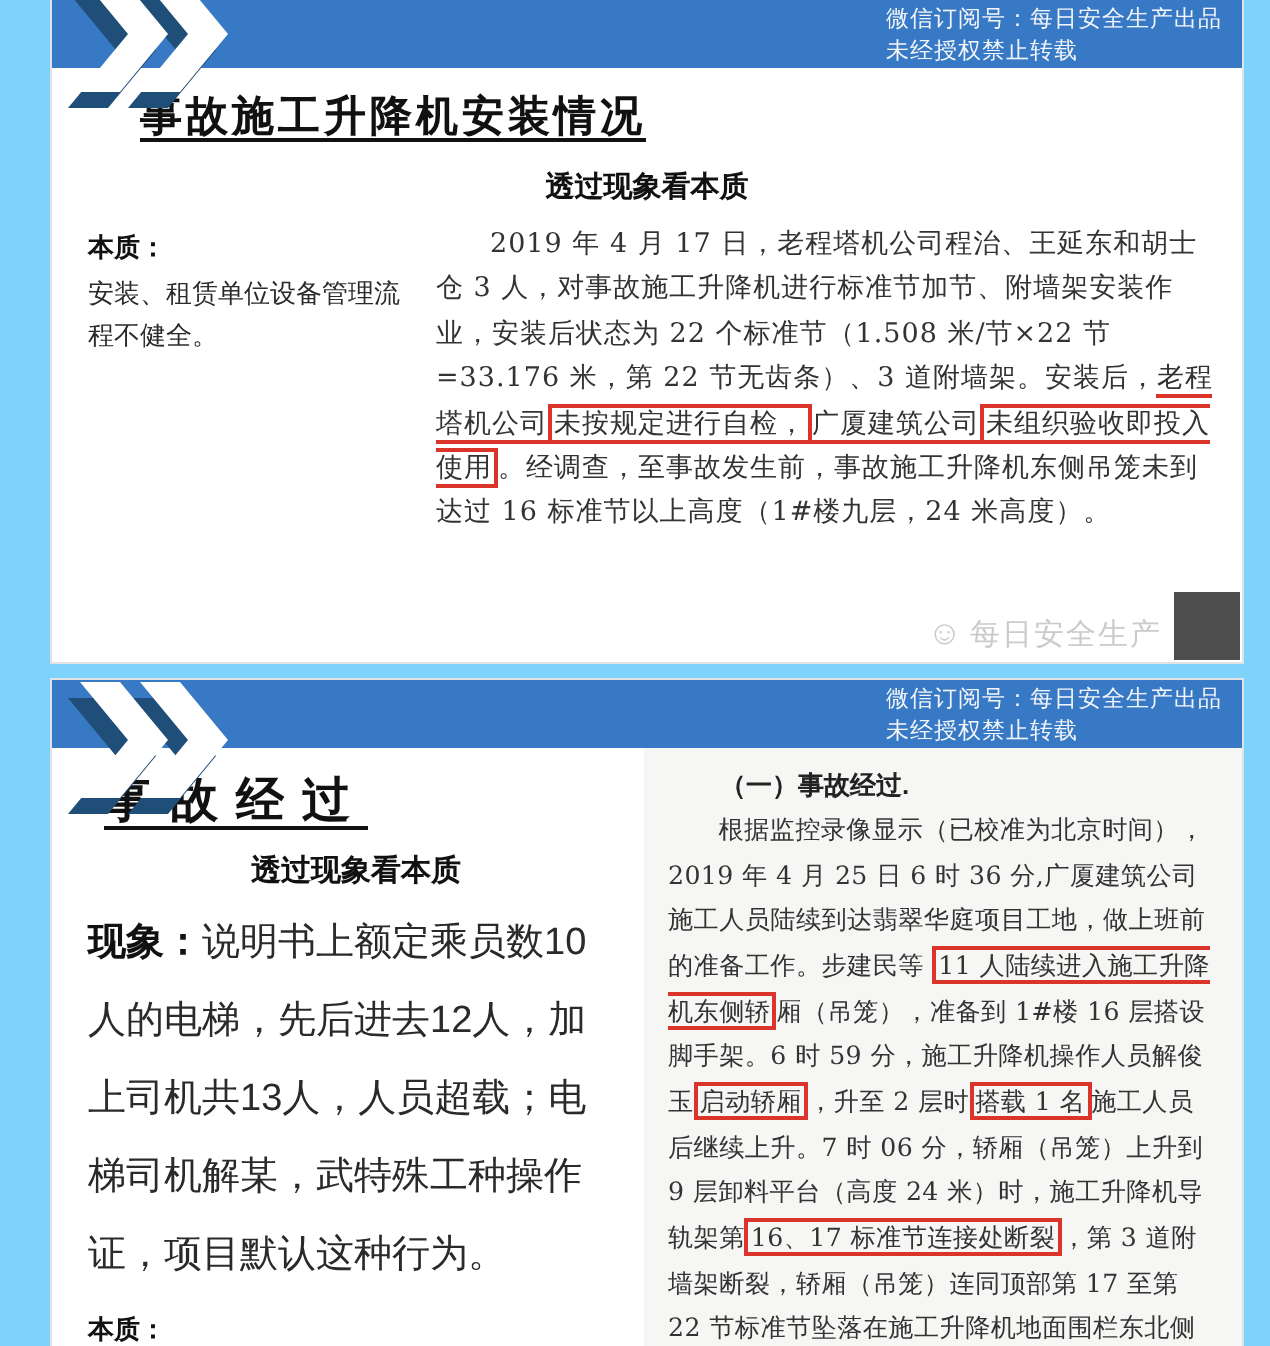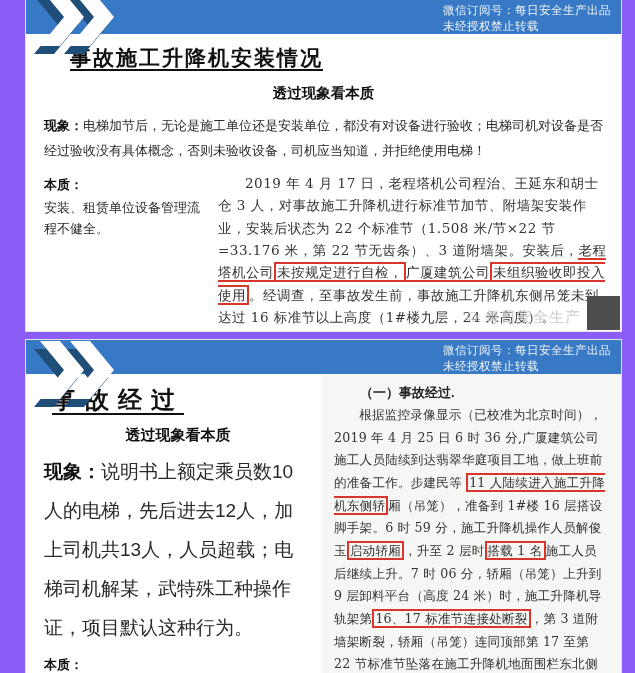--- a/index.html
+++ b/index.html
@@ -1,17 +1,17 @@
 <!DOCTYPE html>
 <html><head>
 <meta charset="utf-8">
 <style>
   html,body{margin:0;padding:0;background:#ffffff;}
   .page{
-    position:relative;width:635px;height:673px;background:#8b5cf6;overflow:hidden;
+    position:relative;width:635px;height:673px;background:#7dd3fc;overflow:hidden;
     font-family:"Liberation Sans","DejaVu Sans",sans-serif;color:#1c1c1c;
   }
   .panel{
     position:absolute;left:25px;width:597px;background:#ffffff;
     border:1px solid #e2e2e2;box-sizing:border-box;overflow:hidden;
   }
   .panel1{top:0;height:332px;border-top:none;}
   .panel2{top:339px;height:334px;border-bottom:none;}
   .bluebar{position:relative;height:34px;background:#3779c4;}
   .chev{position:absolute;left:14px;z-index:3;}
@@ -88,23 +88,20 @@
       </div>
       <div class="wx-note">
         <div>微信订阅号：每日安全生产出品</div>
         <div>未经授权禁止转载</div>
       </div>
     </div>
 
     <span class="slide-title">事故施工升降机安装情况</span>
     <div class="subtitle">透过现象看本质</div>
 
-    <div class="phen">
-      <span class="bold-label">现象：</span><span>电梯加节后，无论是施工单位还是安装单位，都没有对设备进行验收；电梯司机对设备是否经过验收没有具体概念，否则未验收设备，司机应当知道，并拒绝使用电梯！</span>
-    </div>
 
     <div class="cols">
       <div class="p1-left">
         <div class="essence-title">本质：</div>
         <div>安装、租赁单位设备管理流程不健全。</div>
       </div>
       <div class="p1-right">
         <div class="scan">
           <p><span>2019 年 4 月 17 日，老程塔机公司程治、王延东和胡士仓 3 人，对事故施工升降机进行标准节加节、附墙架安装作业，安装后状态为 22 个标准节（1.508 米/节×22 节=33.176 米，第 22 节无齿条）、3 道附墙架。安装后，</span><span class="redline">老程塔机公司</span><span class="redbox">未按规定进行自检，</span><span class="redline">广厦建筑公司</span><span class="redbox">未组织验收即投入使用</span><span>。经调查，至事故发生前，事故施工升降机东侧吊笼未到达过 16 标准节以上高度（1#楼九层，24 米高度）。</span></p>
         </div>

